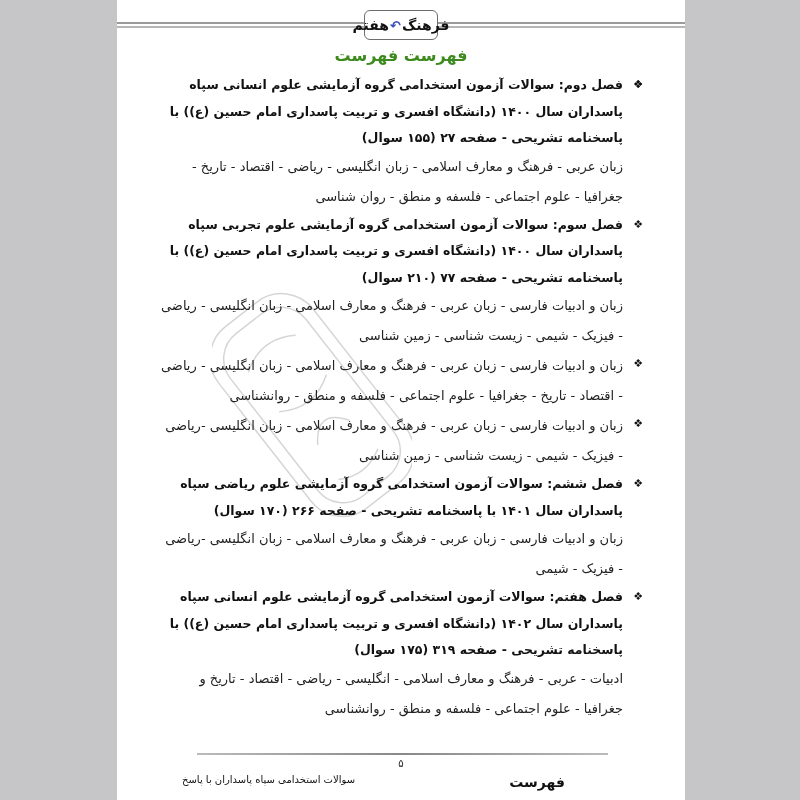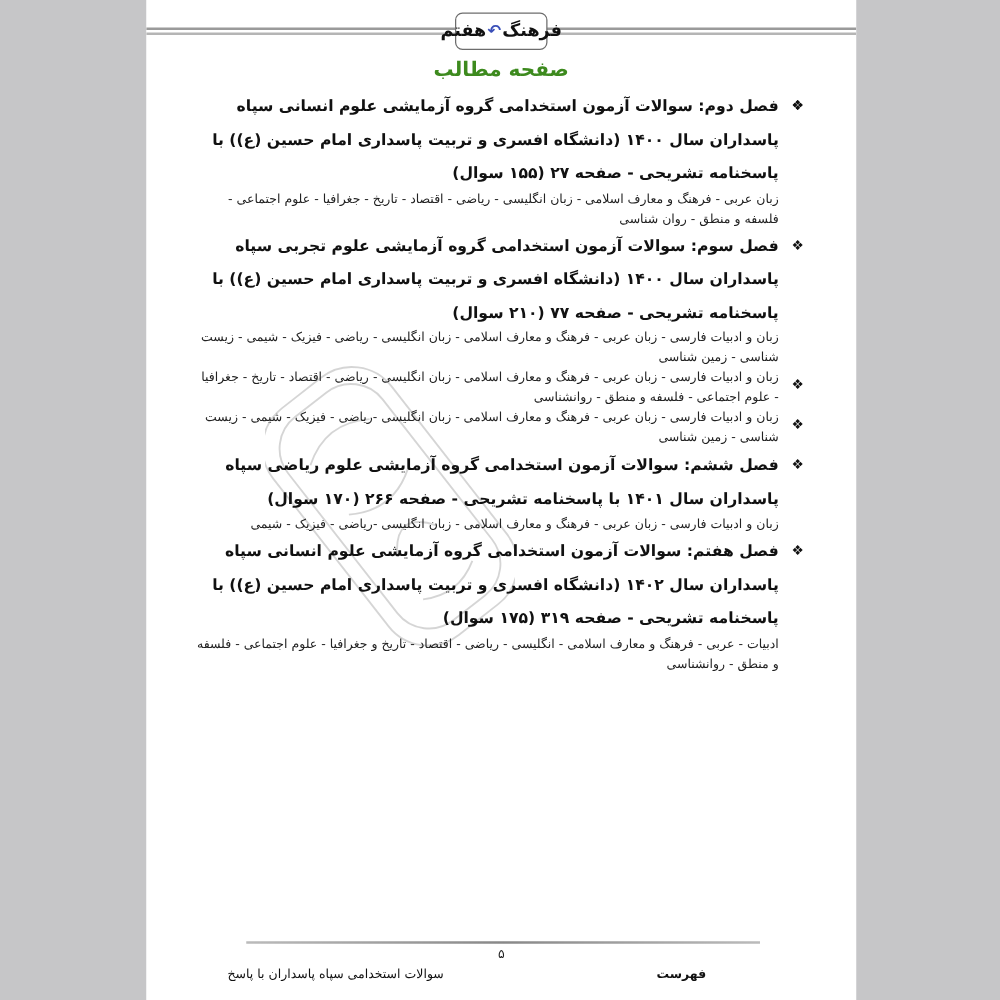--- a/index.html
+++ b/index.html
@@ -38,53 +38,53 @@
   .entry { margin:0; }
   .entry-head {
     position:relative; padding-right:20px;
     font-weight:bold; font-size:12.5px; line-height:26.5px; color:#111;
   }
   .bullet {
     position:absolute; right:0; top:0; font-size:11px; color:#111;
   }
   .entry-sub {
     padding-right:20px;
-    font-size:10px; line-height:16px; color:#222;
+    font-size:13px; line-height:30px; color:#222;
   }
   .watermark {
     position:absolute; left:95px; top:270px; width:200px; height:270px;
     pointer-events:none; opacity:0.35;
   }
   .footer-line {
     position:absolute; left:80px; right:77px; top:753px; height:2px;
     background:linear-gradient(to right,#bbb,#888 50%,#bbb);
   }
   .page-number {
     position:absolute; left:0; right:0; top:758px; text-align:center;
     font-size:10px; color:#222;
   }
   .footer-left {
     position:absolute; left:65px; top:774px; font-size:10px; font-weight:normal; direction:rtl; color:#111;
   }
   .footer-right {
-    position:absolute; right:120px; top:774px; font-size:10px; font-weight:bold; direction:rtl; color:#111;text-align:center;
+    position:absolute; right:120px; top:774px; font-size:14px; font-weight:bold; direction:rtl; color:#111;text-align:center;
   }
 </style>
 </head>
 <body>
 
 <div class="page">
   <div class="header-line"></div>
   <div class="logo">
     <span>فرهنگ</span>
     <span class="swoosh">↶</span>
     <span>هفتم</span>
   </div>
 
-  <div class="title">صفحه مطالب</div>
+  <div class="title">فهرست فهرست</div>
 
   <svg class="watermark" viewBox="0 0 200 270">
     <g fill="none" stroke="#8a8a8a" stroke-width="1.5" transform="rotate(-38 100 135)">
       <rect x="40" y="20" width="120" height="230" rx="40"></rect>
       <rect x="52" y="32" width="96" height="206" rx="32"></rect>
       <path d="M70 70 q30 -20 60 0 M70 120 q30 20 60 0 M80 170 q20 -30 40 0 M75 210 q25 15 50 0"></path>
     </g>
   </svg>
 
   <div class="toc">

